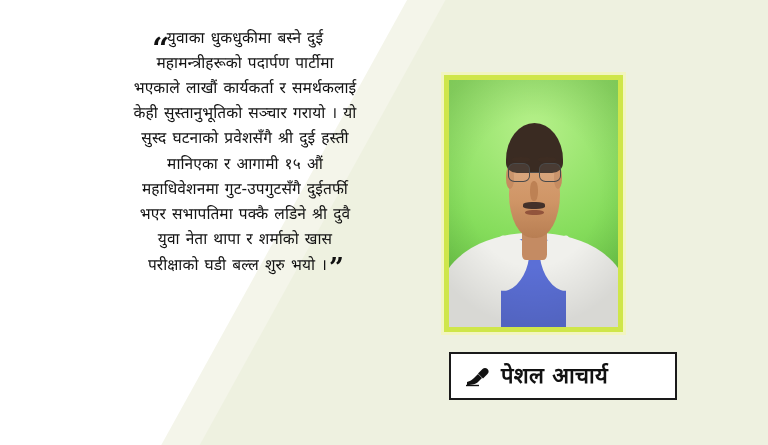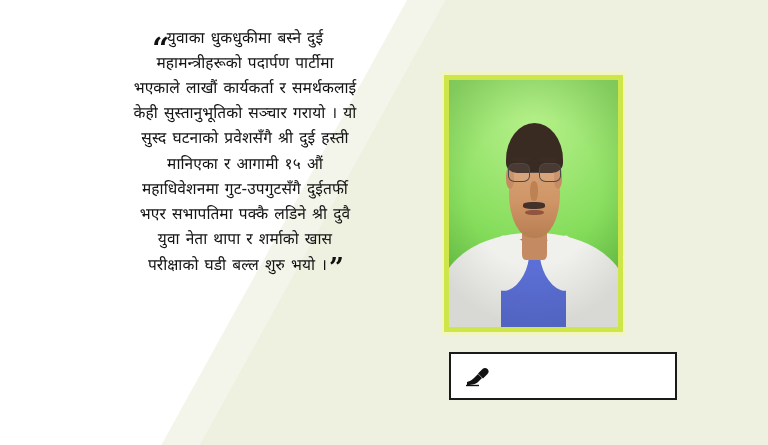--- a/index.html
+++ b/index.html
@@ -326,15 +326,16 @@
       <div class="ph-shadow"></div>
     </div>
   </div>
 
   <div class="name-plate">
     <svg class="pen-icon" viewBox="0 0 26 22">
       <path d="M2 17 C5 16 7 15 9 13 L13 9 L17 13 L13 17 C11 19 8 20 2 20 Z" fill="#111111"></path>
       <path d="M13 8.5 L17.5 4 C19 2.5 21 2.5 22.5 4 C24 5.5 24 7.5 22.5 9 L18 13.5 Z" fill="#111111"></path>
       <path d="M1 20.5 L14 20.5" stroke="#111111" stroke-width="1.4" fill="none"></path>
     </svg>
+    <span class="name-text">पेशल आचार्य</span>
   </div>
 
 </div>
 
 </body></html>

